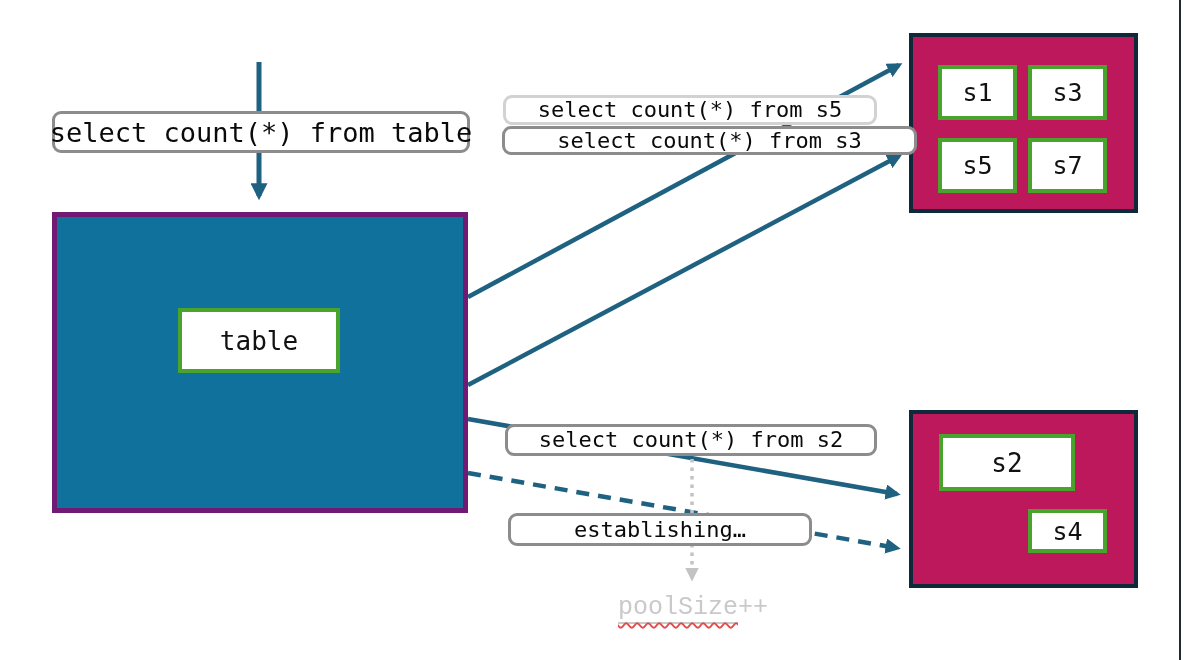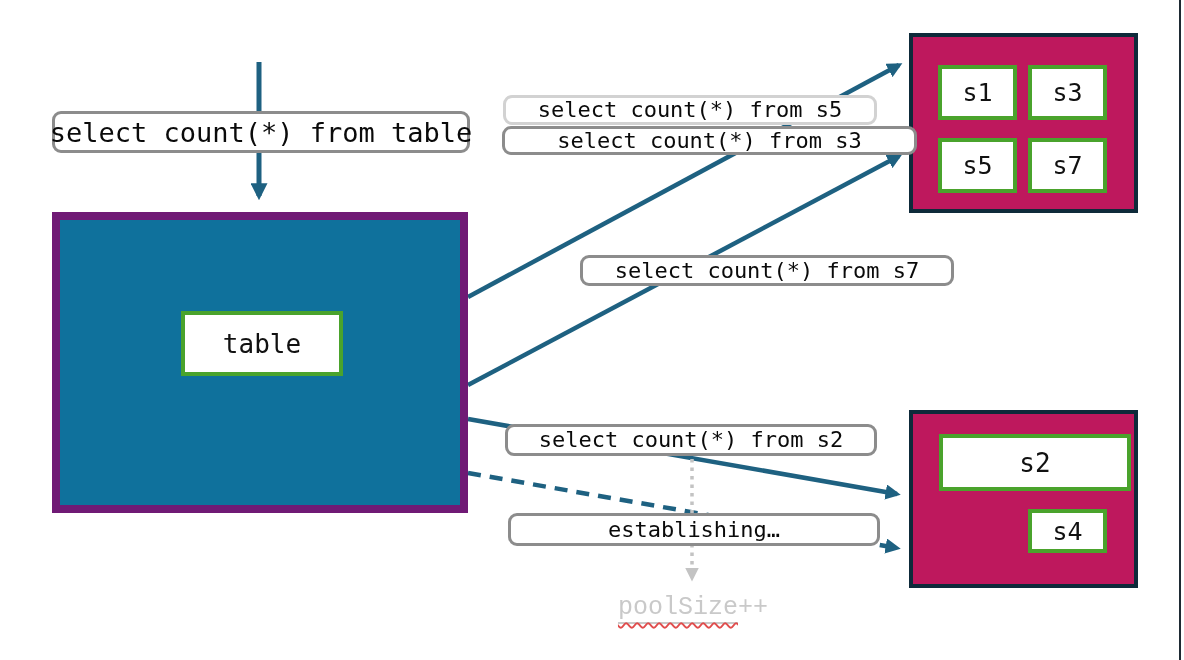--- a/index.html
+++ b/index.html
@@ -3,21 +3,21 @@
 <meta charset="utf-8">
 <style>
   html,body{margin:0;padding:0;background:#ffffff;}
   .canvas{
     position:relative;width:1184px;height:660px;background:#ffffff;
     overflow:hidden;font-family:"DejaVu Sans Mono",monospace;
   }
   .arrows{position:absolute;left:0;top:0;width:1184px;height:660px;z-index:1;}
   
   .pool-box{
-    position:absolute;background:#0f719c;border:8px solid #701a75;
+    position:absolute;background:#0f719c;border:5px solid #701a75;
     box-sizing:border-box;z-index:2;
   }
   .group-box{
     position:absolute;background:#be185d;border:4px solid #0e2a3a;
     box-sizing:border-box;z-index:2;
   }
   .shard{
     position:absolute;background:#ffffff;border:4px solid #4aa32c;
     box-sizing:border-box;display:flex;align-items:center;justify-content:center;
     font-size:25px;color:#111111;line-height:1;
@@ -88,49 +88,46 @@
     </div>
     <div class="shard" style="left:25px;top:101px;width:79px;height:55px;">
       <span>s5</span>
     </div>
     <div class="shard" style="left:115px;top:101px;width:79px;height:55px;">
       <span>s7</span>
     </div>
   </div>
 
   <div class="group-box" style="left:909px;top:410px;width:229px;height:178px;">
-    <div class="shard" style="left:26px;top:20px;width:192px;height:57px;font-size:26px;">
+    <div class="shard" style="left:26px;top:20px;width:136px;height:57px;font-size:26px;">
       <span>s2</span>
     </div>
     <div class="shard" style="left:115px;top:95px;width:79px;height:44px;">
       <span>s4</span>
     </div>
   </div>
 
   <div class="query" style="left:52px;top:111px;width:418px;height:42px;">
     <span>select count(*) from table</span>
   </div>
 
   <div class="query small light" style="left:503px;top:95px;width:374px;height:30px;">
     <span>select count(*) from s5</span>
   </div>
 
   <div class="query small" style="left:502px;top:126px;width:415px;height:29px;">
     <span>select count(*) from s3</span>
   </div>
 
-  <div class="query small" style="left:580px;top:255px;width:374px;height:31px;">
-    <span>select count(*) from s7</span>
-  </div>
 
   <div class="query small" style="left:505px;top:424px;width:372px;height:32px;">
     <span>select count(*) from s2</span>
   </div>
 
-  <div class="query small" style="left:508px;top:513px;width:372px;height:33px;">
+  <div class="query small" style="left:508px;top:513px;width:304px;height:33px;">
     <span>establishing…</span>
   </div>
 
   <div class="pool-note" style="left:568px;top:593px;width:250px;">
     <span class="squiggle">poolSize</span><span>++</span>
   </div>
 
   <div class="edge-line" style="left:1179px;"></div>
 
 </div>

